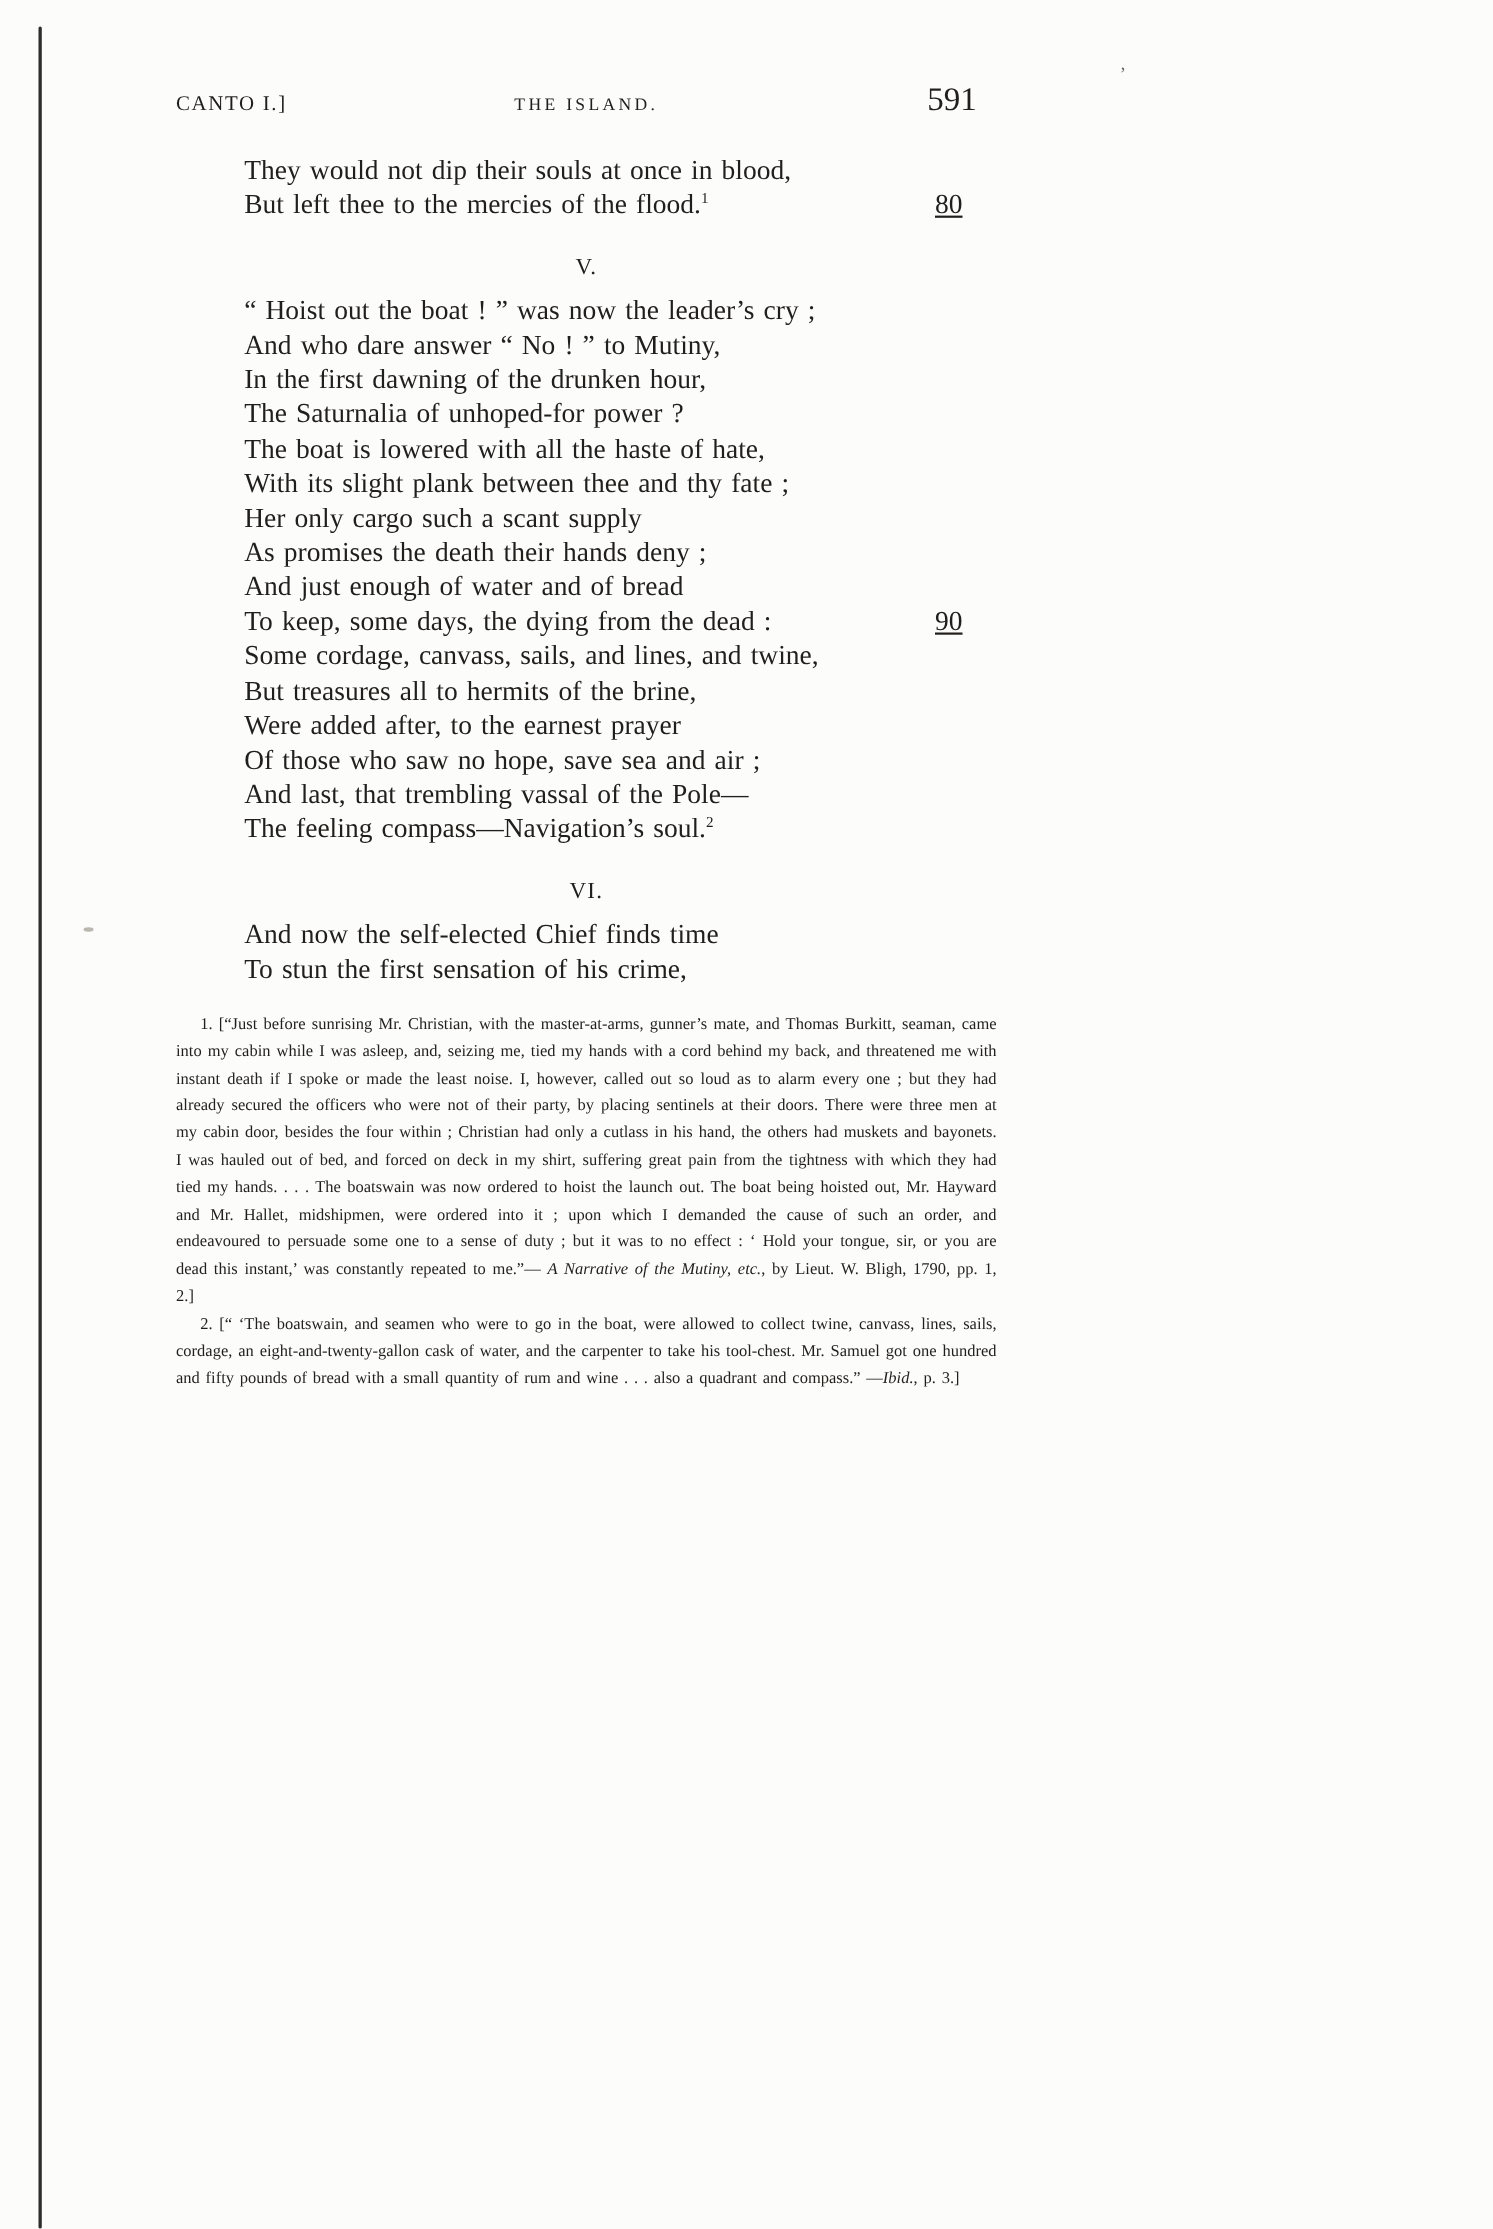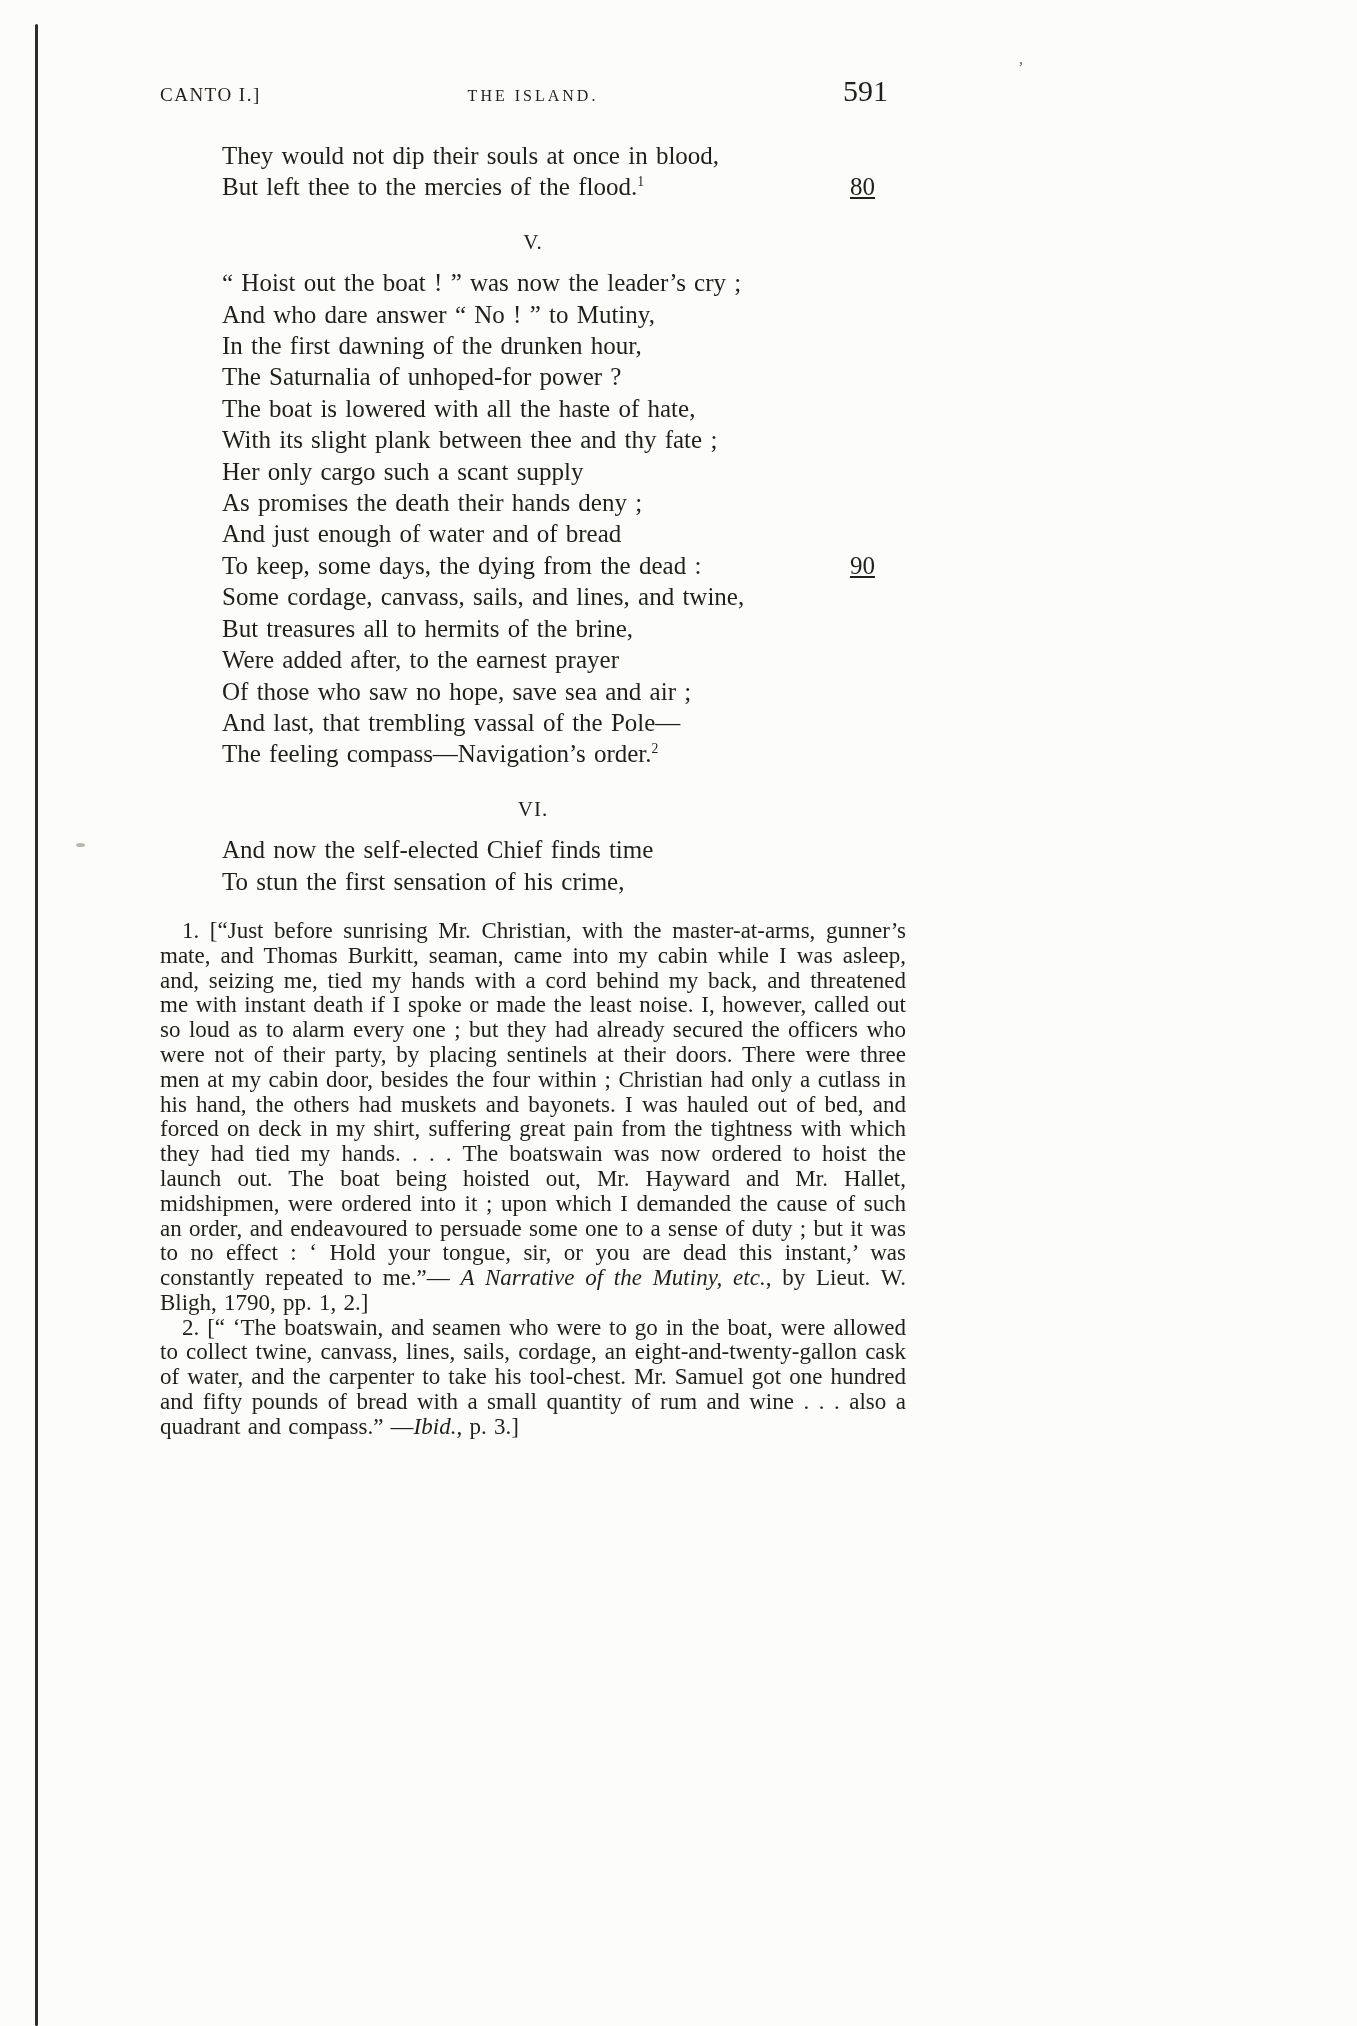--- a/index.html
+++ b/index.html
@@ -98,21 +98,21 @@
   }
   .line-num {
     position: absolute;
     left: 628px;
     top: 0;
     white-space: nowrap;
     text-decoration: underline;
   }
   .footnotes {
     margin-top: 22px;
-    font-size: 23px;
+    font-size: 15px;
     line-height: 24.8px;
     text-align: justify;
     word-spacing: 1.5px;
   }
   .footnote {
     margin: 0;
     text-indent: 22px;
   }
 </style>
 </head>
@@ -147,21 +147,21 @@
           <div class="poem-line"><span>With its slight plank between thee and thy fate ;</span></div>
           <div class="poem-line"><span>Her only cargo such a scant supply</span></div>
           <div class="poem-line"><span>As promises the death their hands deny ;</span></div>
           <div class="poem-line"><span>And just enough of water and of bread</span></div>
           <div class="poem-line"><span>To keep, some days, the dying from the dead :</span><span class="line-num">90</span></div>
           <div class="poem-line"><span>Some cordage, canvass, sails, and lines, and twine,</span></div>
           <div class="poem-line"><span>But treasures all to hermits of the brine,</span></div>
           <div class="poem-line"><span>Were added after, to the earnest prayer</span></div>
           <div class="poem-line"><span>Of those who saw no hope, save sea and air ;</span></div>
           <div class="poem-line"><span>And last, that trembling vassal of the Pole—</span></div>
-          <div class="poem-line"><span>The feeling compass—Navigation’s order.</span><sup>2</sup></div>
+          <div class="poem-line"><span>The feeling compass—Navigation’s soul.</span><sup>2</sup></div>
         </div>
         <div class="stanza-heading">VI.</div>
         <div class="stanza">
           <div class="poem-line"><span>And now the self-elected Chief finds time</span></div>
           <div class="poem-line"><span>To stun the first sensation of his crime,</span></div>
         </div>
       </section>
 
     <section class="footnotes">
         <p class="footnote"><span>1. [“Just before sunrising Mr. Christian, with the master-at-arms, gunner’s mate, and Thomas Burkitt, seaman, came into my cabin while I was asleep, and, seizing me, tied my hands with a cord behind my back, and threatened me with instant death if I spoke or made the least noise.  I, however, called out so loud as to alarm every one ; but they had already secured the officers who were not of their party, by placing sentinels at their doors.  There were three men at my cabin door, besides the four within ; Christian had only a cutlass in his hand, the others had muskets and bayonets.  I was hauled out of bed, and forced on deck in my shirt, suffering great pain from the tightness with which they had tied my hands. . . . The boatswain was now ordered to hoist the launch out.  The boat being hoisted out, Mr. Hayward and Mr. Hallet, midshipmen, were ordered into it ; upon which I demanded the cause of such an order, and endeavoured to persuade some one to a sense of duty ; but it was to no effect : ‘ Hold your tongue, sir, or you are dead this instant,’ was constantly repeated to me.”— </span><i>A Narrative of the Mutiny, etc.</i><span>, by Lieut. W. Bligh, 1790, pp. 1, 2.]</span></p>

